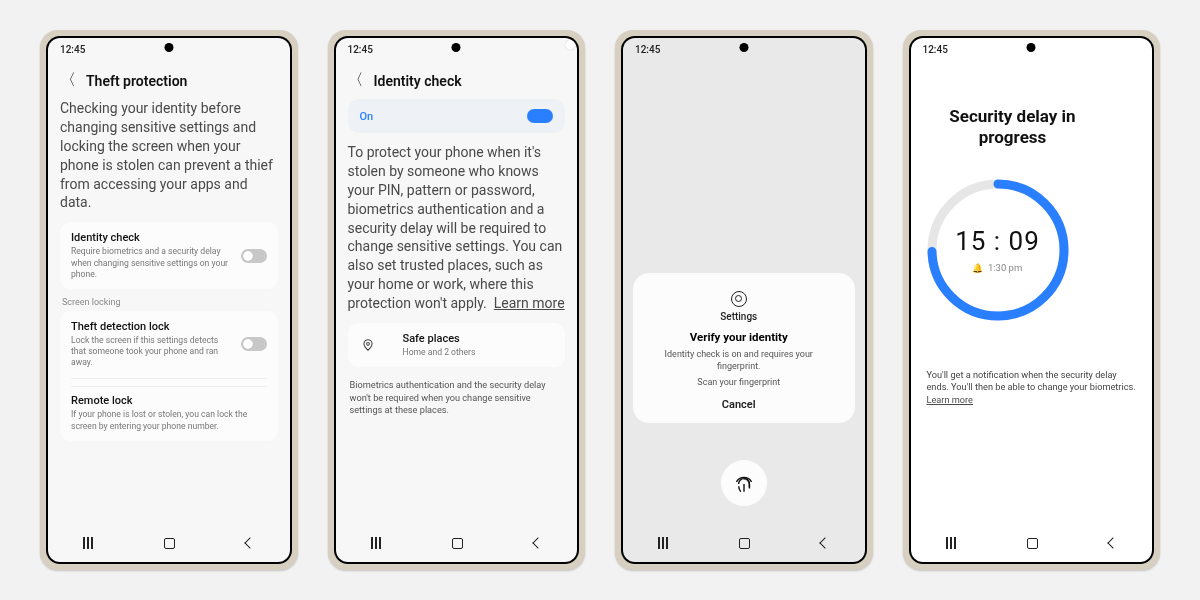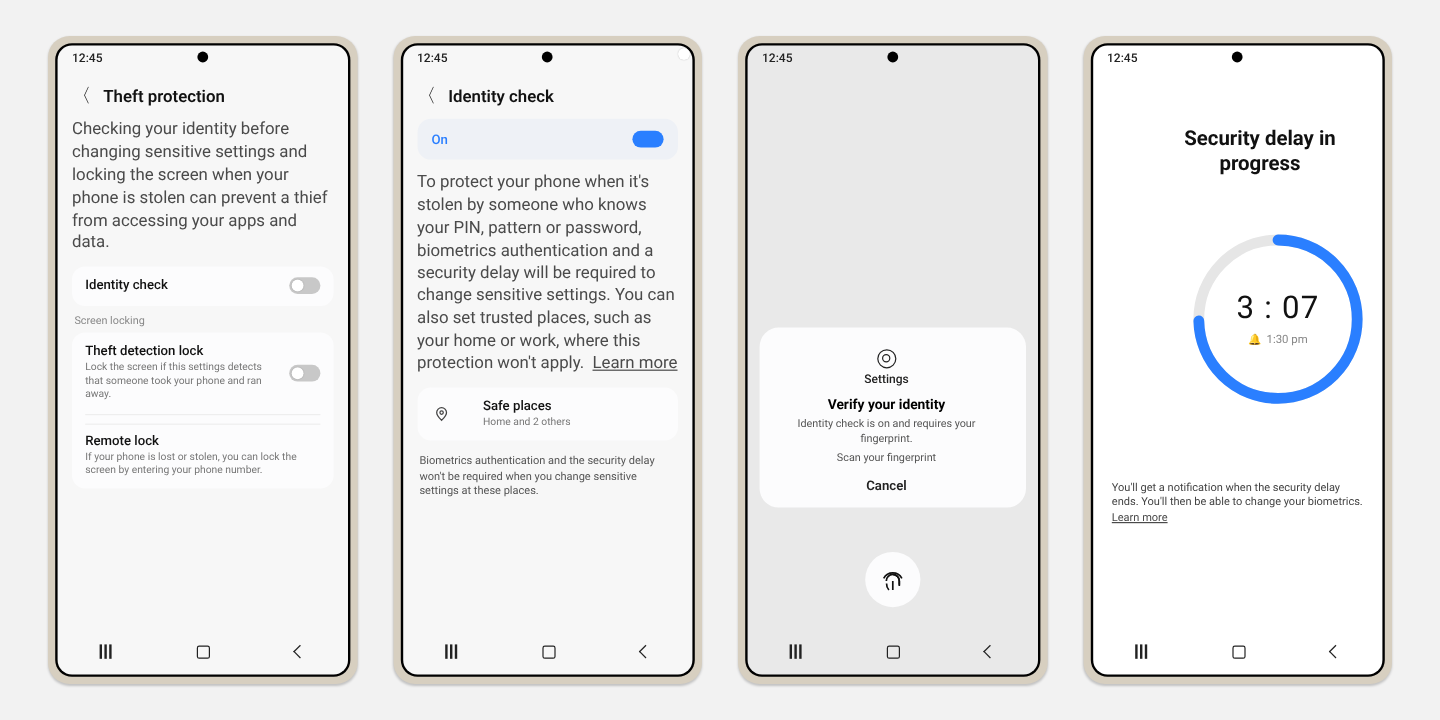--- a/index.html
+++ b/index.html
@@ -136,21 +136,21 @@
     position: absolute;
     left: 50%; transform: translateX(-50%);
     bottom: 56px;
     width: 46px; height: 46px;
     background: #fcfcfd;
     border-radius: 50%;
     display: flex; align-items: center; justify-content: center;
   }
   
   .screen.white { background: #ffffff; }
-  .countdown-wrap { display:flex; flex-direction:column; align-items:flex-end; padding-top: 46px; gap: 16px; }
+  .countdown-wrap { display:flex; flex-direction:column; align-items:flex-start; padding-top: 46px; }
   .big-title { font-size: 17px; font-weight: 700; color:#111; text-align:center; line-height:1.25; width: 180px;}
   .ring { position: relative; width: 150px; height:150px; margin-top: 26px; }
   .ring svg { width:100%; height: 100%; transform: rotate(-90deg); }
   .ring-text {
     position:absolute; inset:0; display:flex; flex-direction:column; align-items:center; justify-content:center;
   }
   .timer { font-size: 26px; font-weight: 400; color:#111; letter-spacing: 1px;}
   .timer-sub { font-size: 9.5px; color:#888; margin-top: 6px; display:flex; align-items:center; gap:4px;}
   .delay-note { font-size: 9.2px; color:#444; line-height:1.4; padding: 0 4px; margin-top: 44px;}
   
@@ -185,20 +185,21 @@
     <div class="content">
       <div class="title-row">
         <span class="back-arrow">〈</span>
         <span class="title">Theft protection</span>
       </div>
       <p class="intro">Checking your identity before changing sensitive settings and locking the screen when your phone is stolen can prevent a thief from accessing your apps and data.</p>
 
       <div class="card">
         <div class="setting-row">
           <div class="setting-title">Identity check</div>
+          <div class="setting-desc">Require biometrics and a security delay when changing sensitive settings on your phone.</div>
           <div class="toggle"></div>
         </div>
       </div>
 
       <div class="section-label">Screen locking</div>
 
       <div class="card">
         <div class="setting-row">
           <div class="setting-title">Theft detection lock</div>
           <div class="setting-desc">Lock the screen if this settings detects that someone took your phone and ran away.</div>
@@ -316,21 +317,21 @@
       <span class="camera"></span>
     </div>
     <div class="content countdown-wrap">
       <div class="big-title">Security delay in progress</div>
       <div class="ring">
         <svg viewBox="0 0 100 100">
           <circle cx="50" cy="50" r="44" stroke="#e6e6e6" stroke-width="6" fill="none"></circle>
           <circle cx="50" cy="50" r="44" stroke="#2a7fff" stroke-width="6" fill="none" stroke-linecap="round" stroke-dasharray="276" stroke-dashoffset="70"></circle>
         </svg>
         <div class="ring-text">
-          <div class="timer">3 : 07</div>
+          <div class="timer">15 : 09</div>
           <div class="timer-sub">
             <span style="font-size:9px;">🔔</span>
             <span>1:30 pm</span>
           </div>
         </div>
       </div>
       <p class="delay-note">
         <span>You'll get a notification when the security delay ends. You'll then be able to change your biometrics.</span> <span class="learn-more">Learn more</span>
       </p>
     </div>

